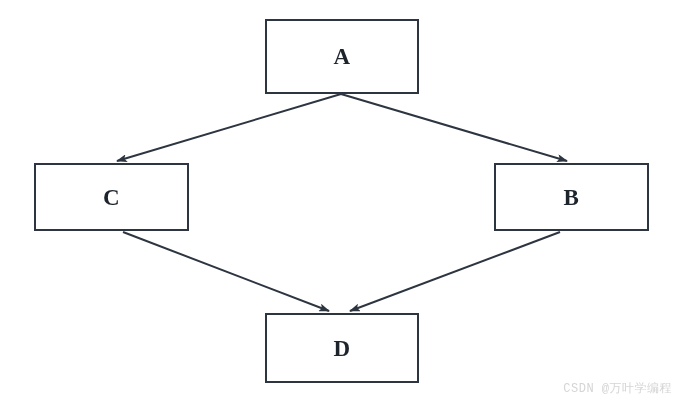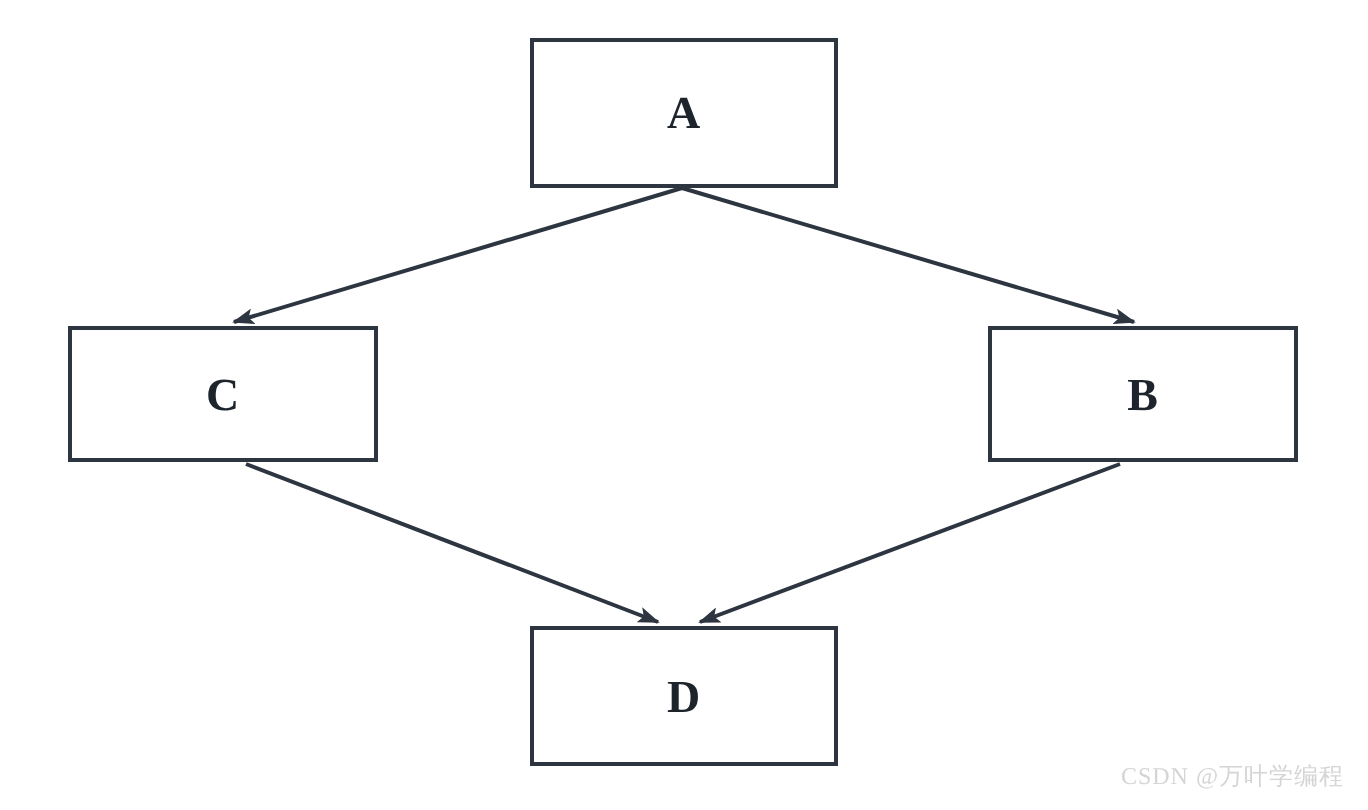--- a/index.html
+++ b/index.html
@@ -45,21 +45,21 @@
   }
   #node-a { left: 265px; top: 19px;  width: 154px; height: 75px; }
   #node-c { left: 34px;  top: 163px; width: 155px; height: 68px; }
   #node-b { left: 494px; top: 163px; width: 155px; height: 68px; }
   #node-d { left: 265px; top: 313px; width: 154px; height: 70px; }
 
   .watermark {
     position: absolute;
     right: 12px;
     bottom: 8px;
-    font-family: Liberation Serif, serif;
+    font-family: Liberation Mono, monospace;
     font-size: 12px;
     color: #d5d5d5;
     letter-spacing: 0.5px;
     white-space: nowrap;
     user-select: none;
     z-index: 4;
   }
 </style>
 </head>
 <body>

